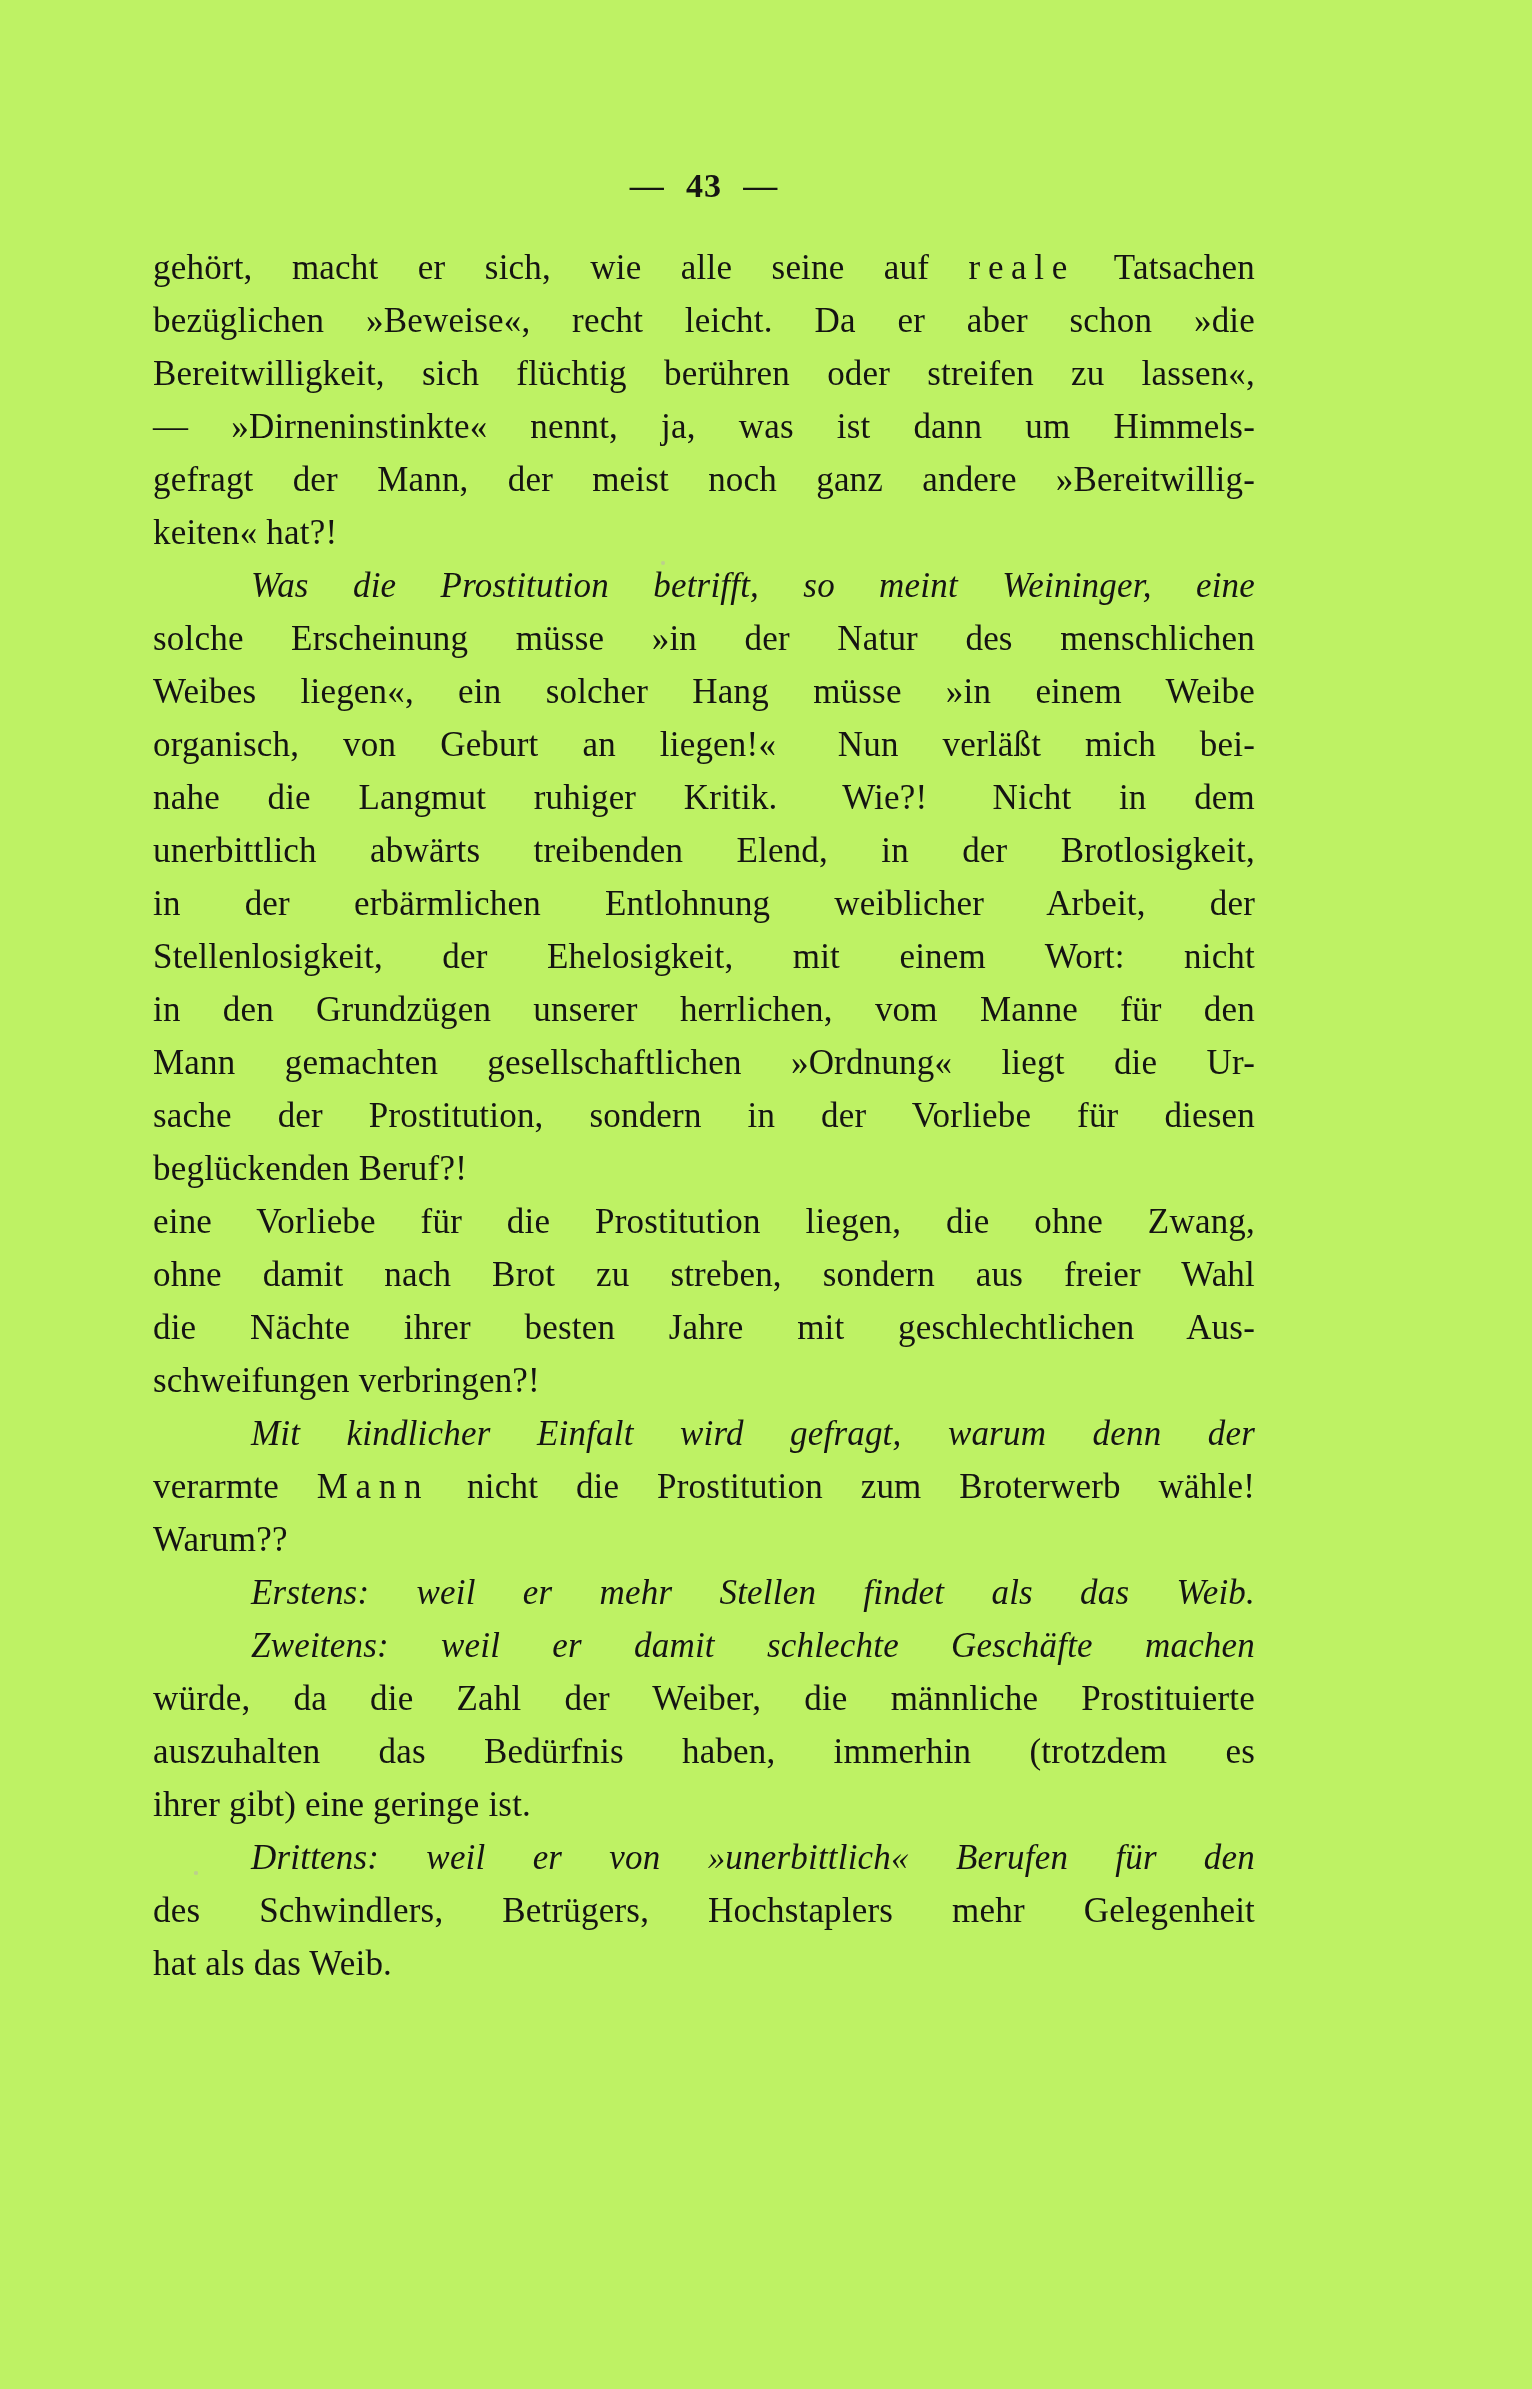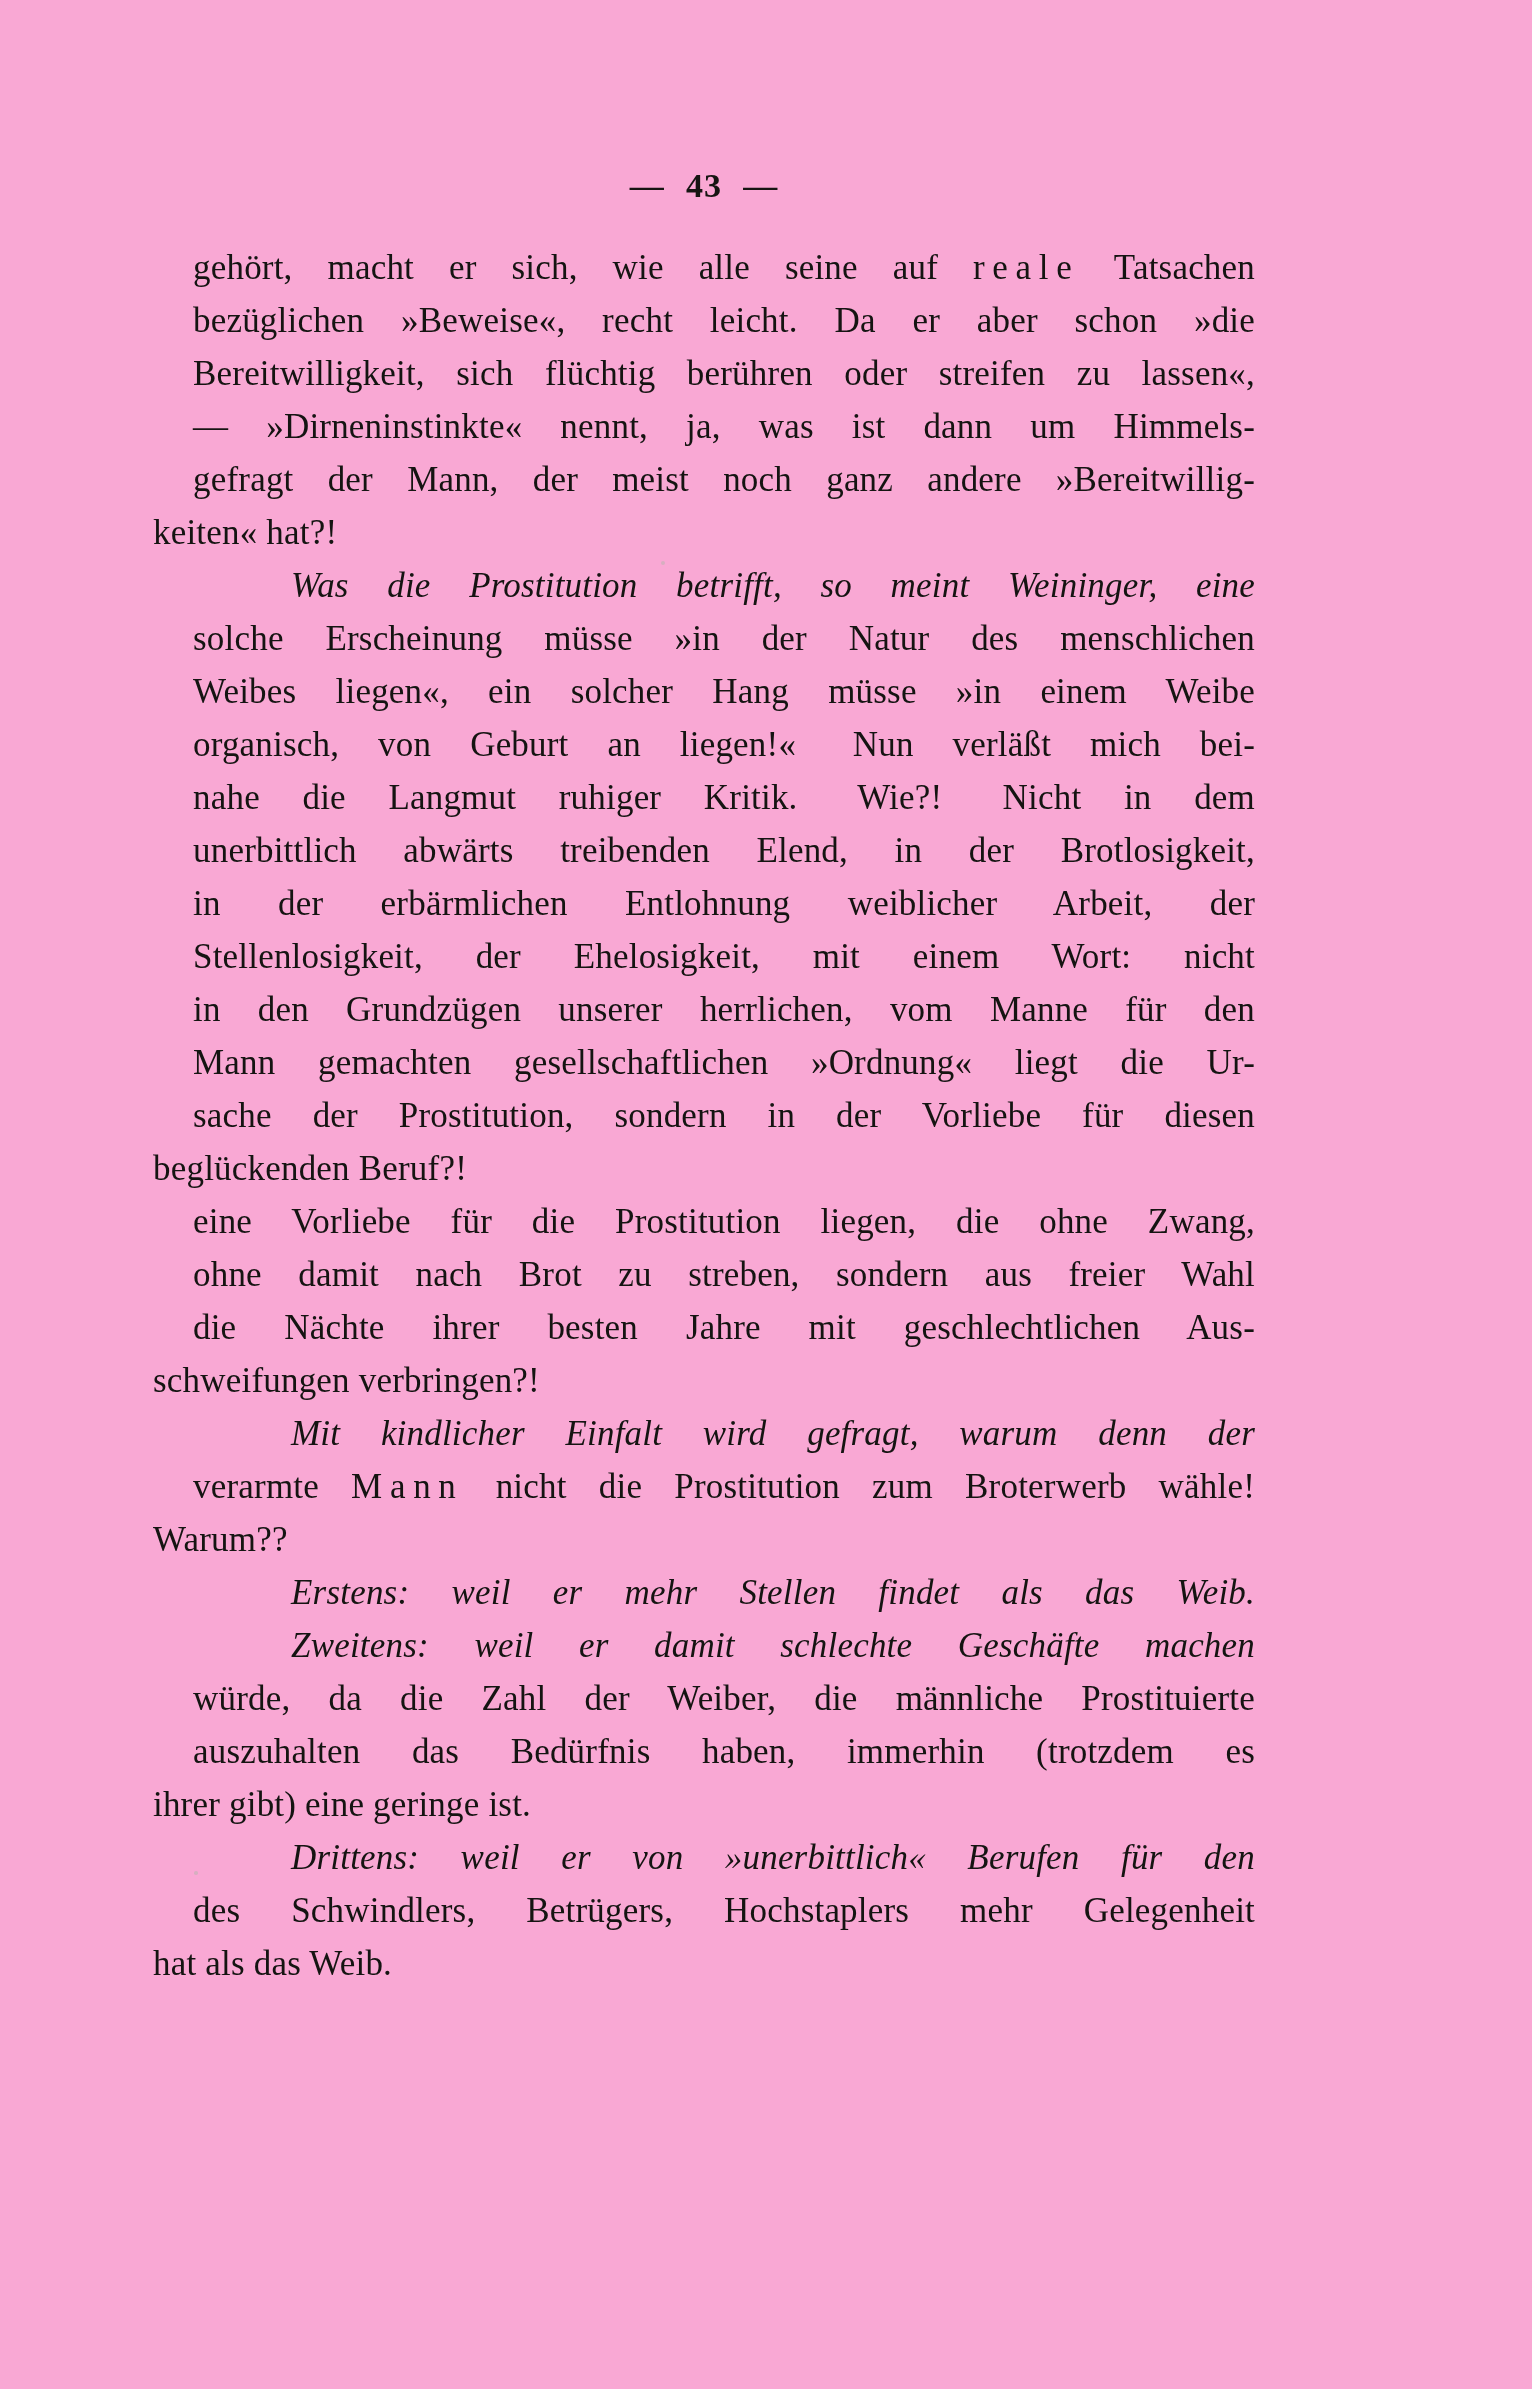--- a/index.html
+++ b/index.html
@@ -4,21 +4,21 @@
 <style>
   html, body {
     margin: 0;
     padding: 0;
     background: #ffffff;
   }
   .page {
     position: relative;
     width: 1533px;
     height: 2389px;
-    background: #f9a8d4;
+    background: #bef264;
     overflow: hidden;
     font-family: "Liberation Serif", "DejaVu Serif", serif;
     color: #151412;
   }
   .page-number {
     position: absolute;
     top: 167px;
     left: 153px;
     width: 1102px;
     text-align: center;
@@ -39,21 +39,20 @@
   }
   .paragraph { margin: 0; }
   .text-line {
     text-align: left;
     white-space: normal;
     hyphens: none;
   }
   .text-line.j {
     text-align: justify;
     text-align-last: justify;
-    margin-left: 40px;
   }
   .text-line.indent {
     padding-left: 98px;
     font-style: italic;
   }
   .gesperrt {
     letter-spacing: 0.22em;
   }
   
   .speckle {

